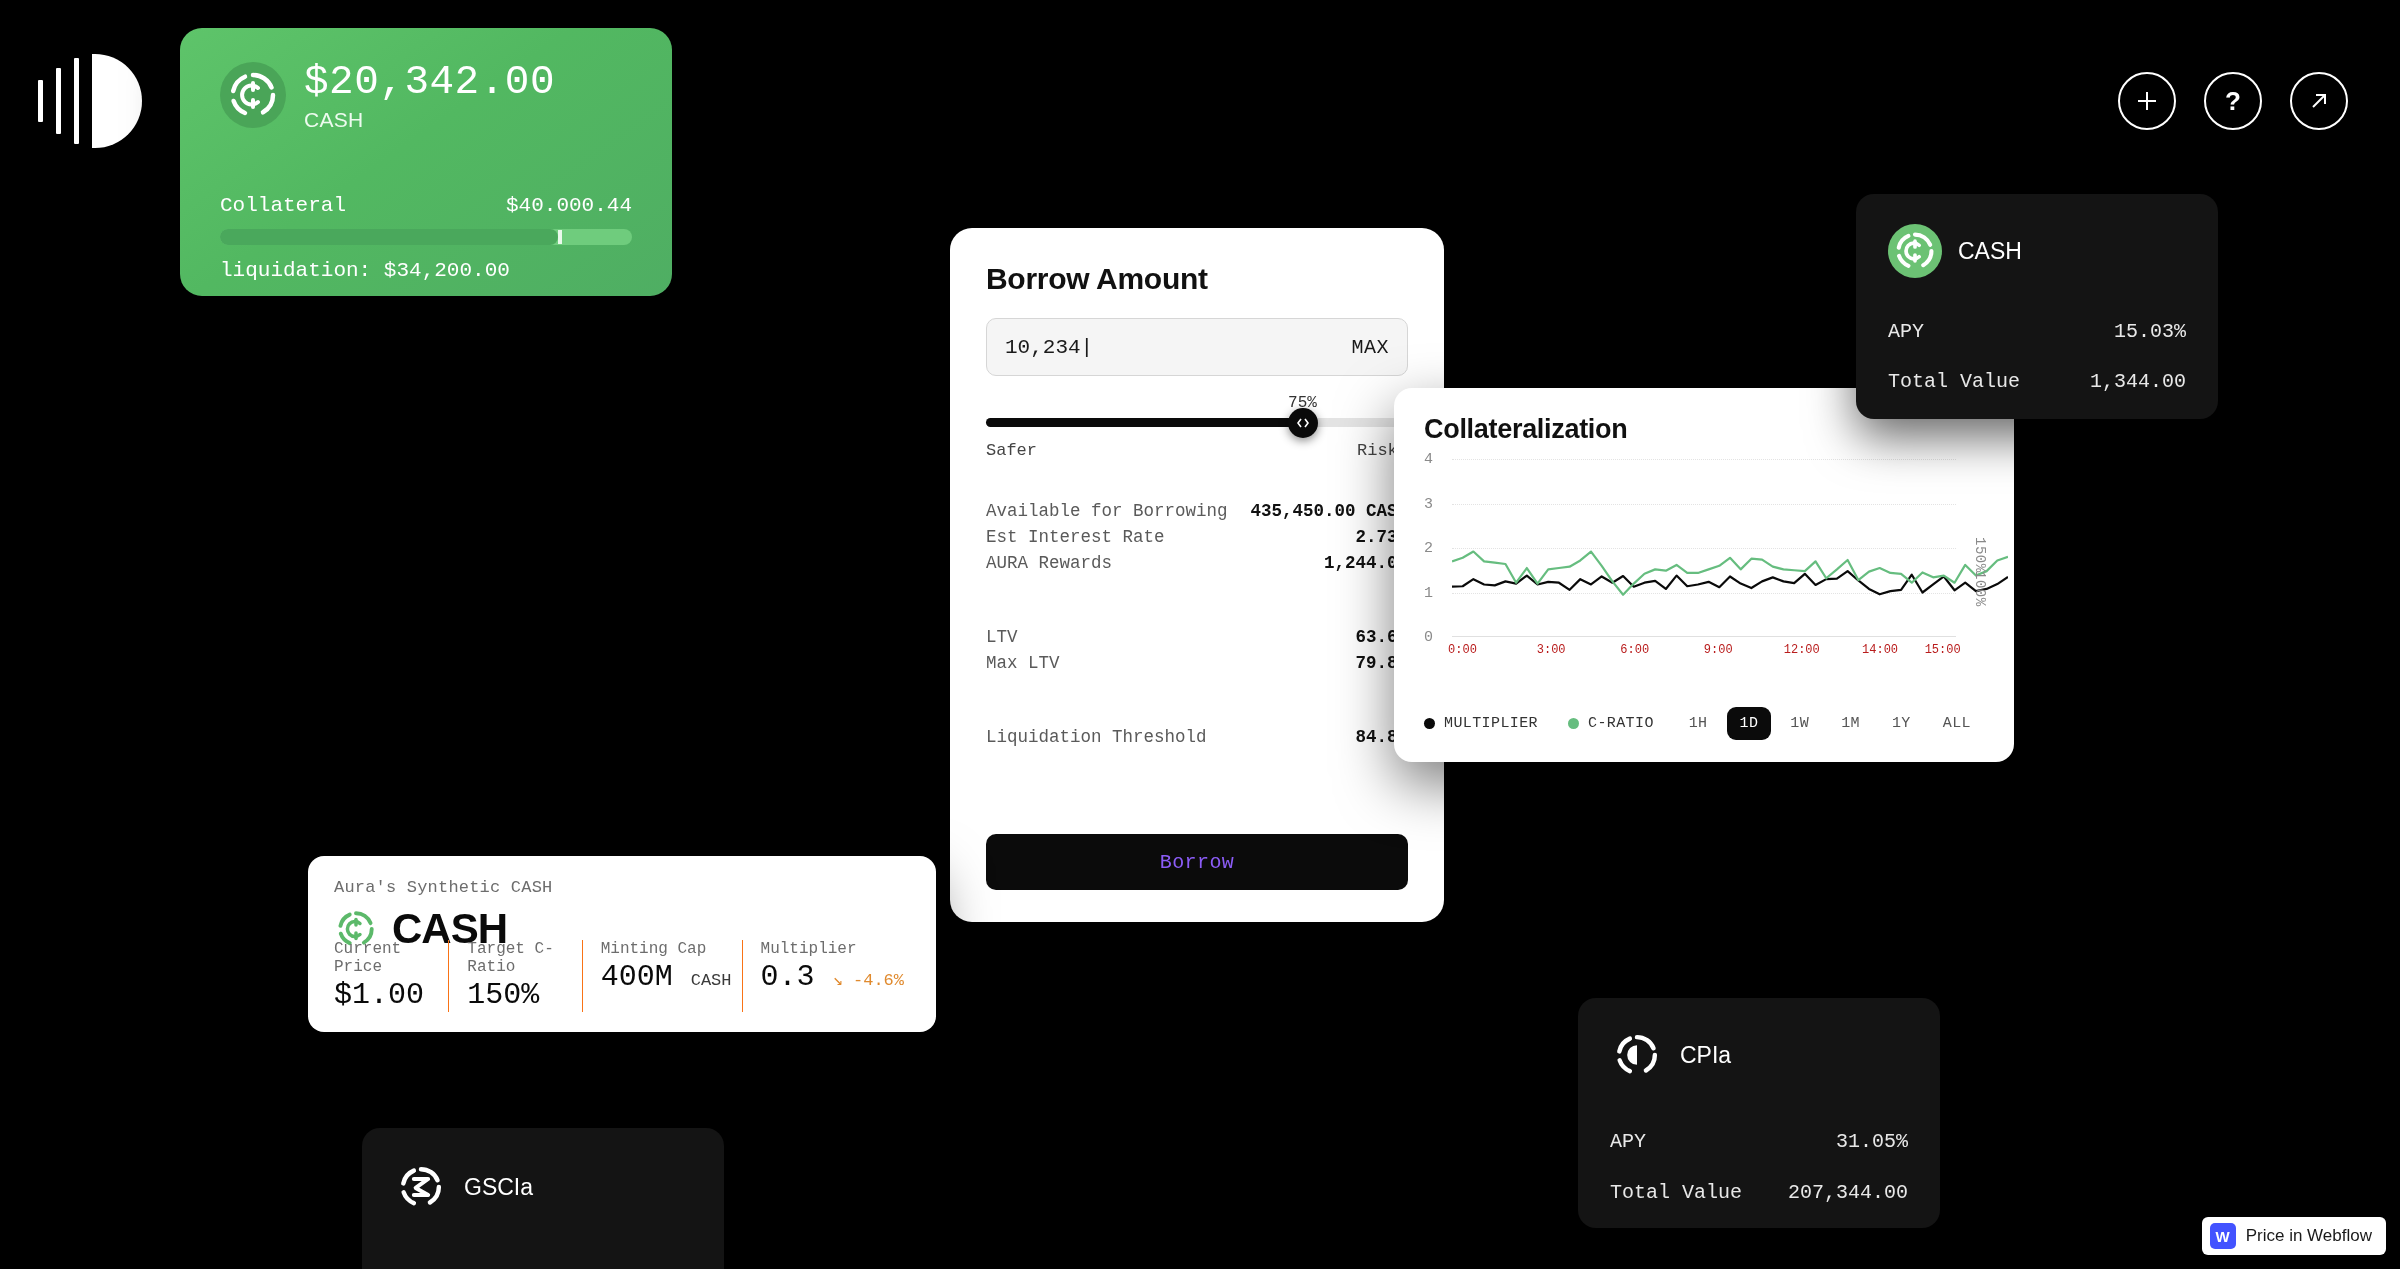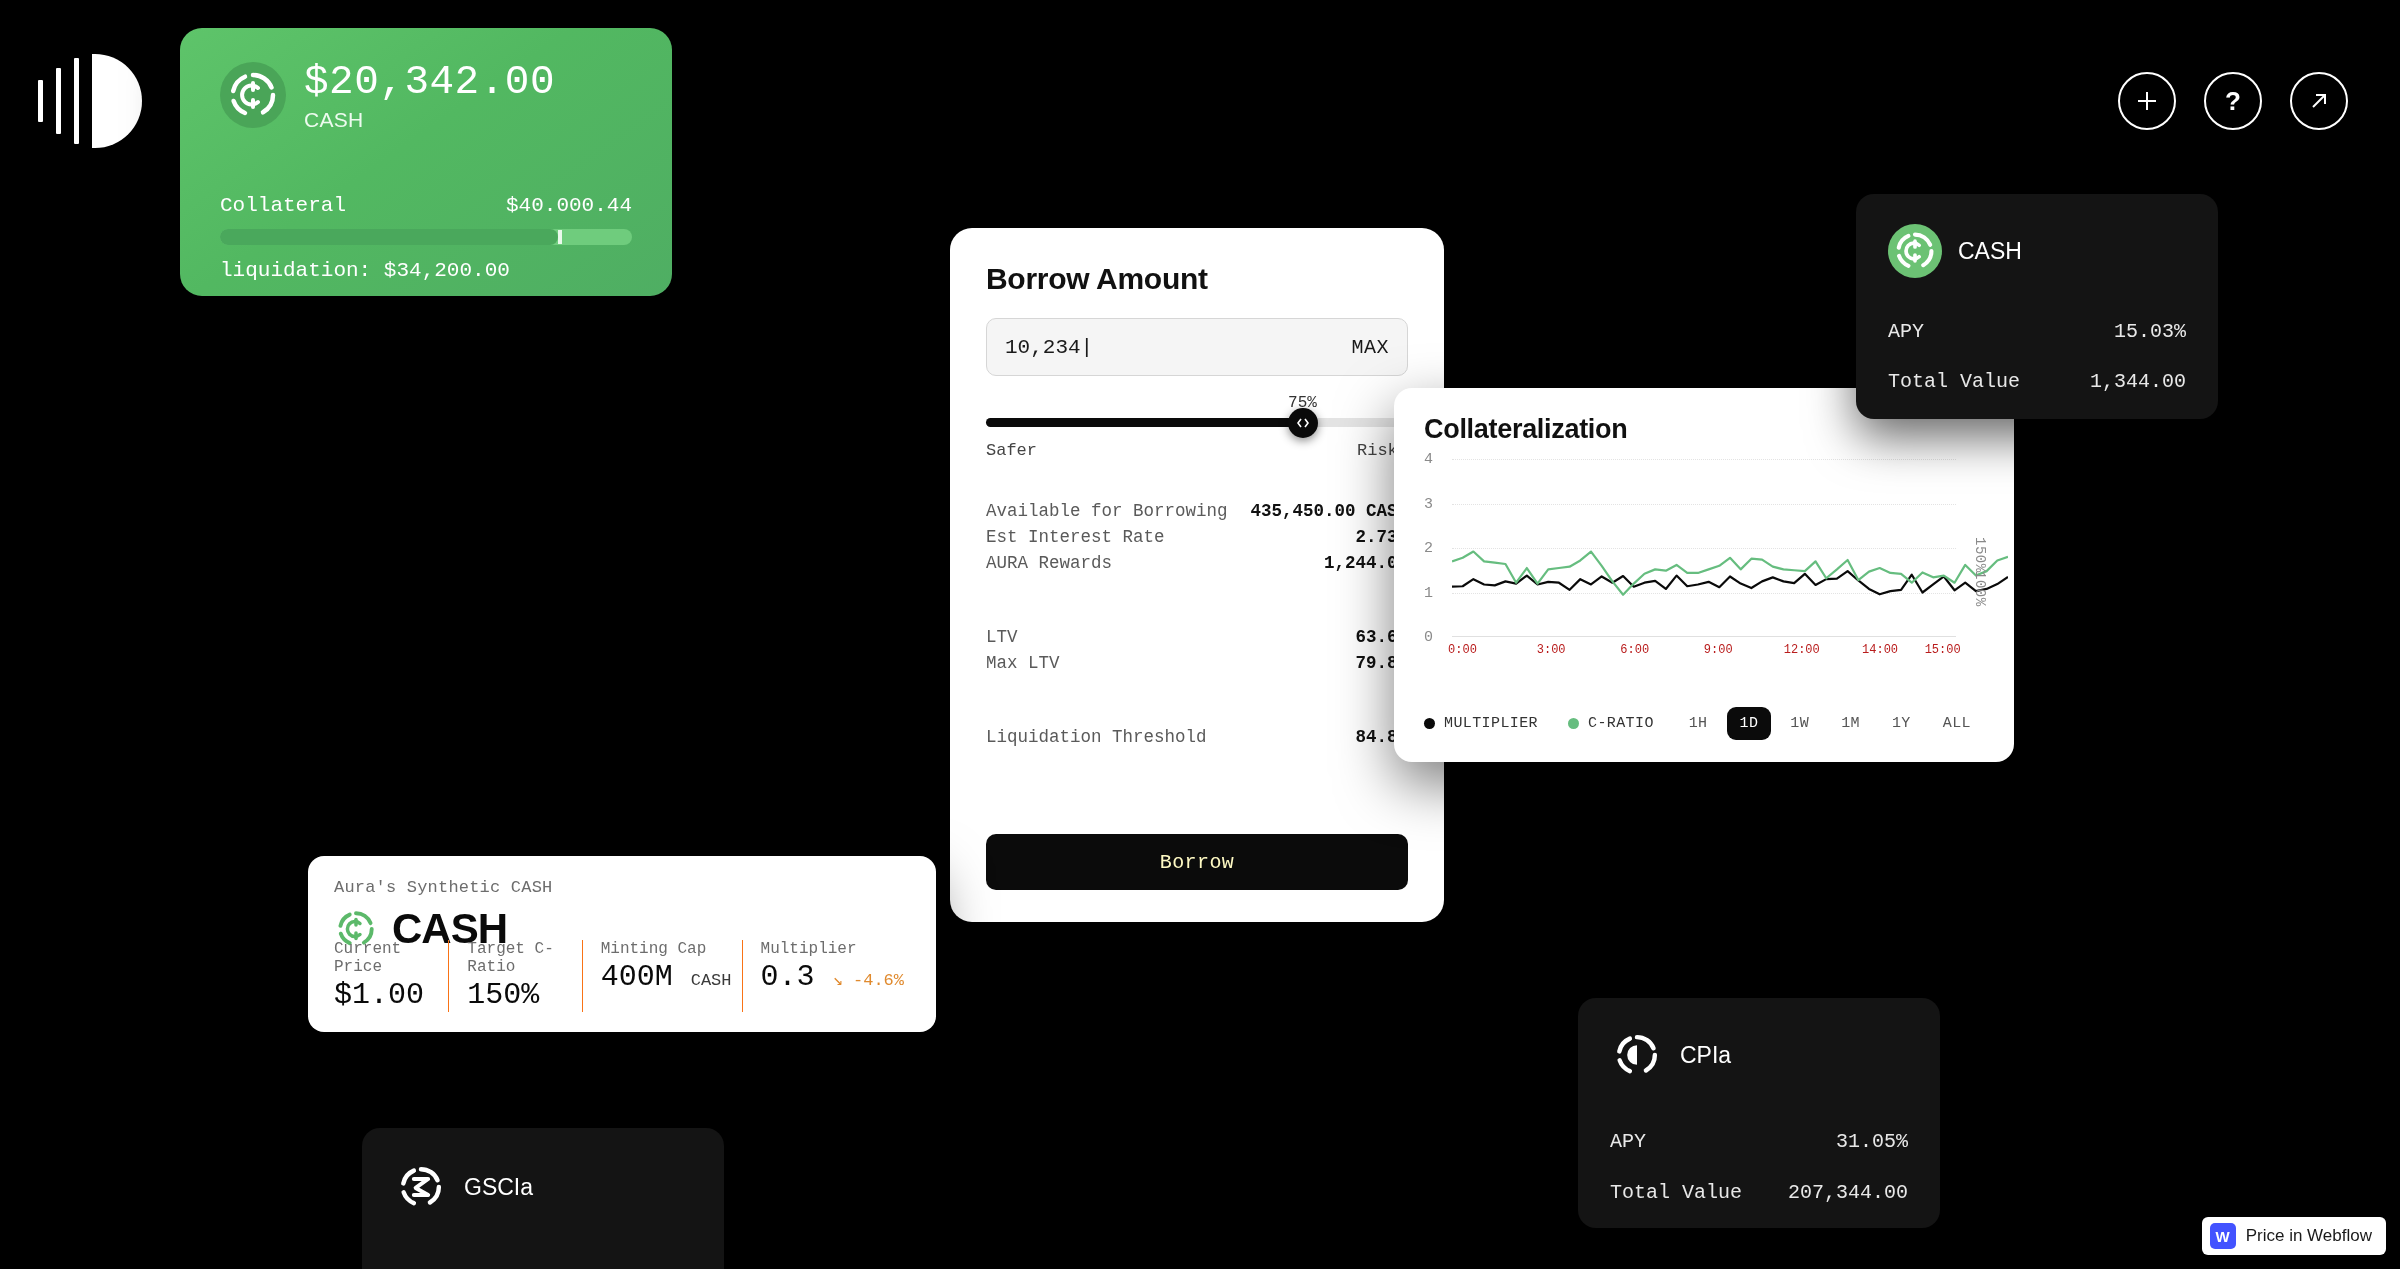--- a/index.html
+++ b/index.html
@@ -94,21 +94,21 @@
   .stat-list { margin-top: 38px; }
   .stat-row { display:flex; justify-content: space-between; font-size: 17.5px;
               color: #3b3b3b; padding: 3px 0; white-space: nowrap; }
   .stat-row .k { color: #5a5a5a; }
   .stat-row .v { color: #111; font-weight: 600; }
   .gap-lg { height: 48px; }
   .gap-md { height: 48px; }
 
   .borrow-btn {
     position: absolute; left: 36px; right: 36px; bottom: 32px; height: 56px;
-    background: #0b0b0b; color: #fef9c3; border: none; border-radius: 10px;
+    background: #0b0b0b; color: #8b5cf6; border: none; border-radius: 10px;
     font-size: 20px; letter-spacing: .4px; cursor: pointer;
     font-family: "Liberation Mono", monospace;
   }
 
   
   .dark-card {
     position: absolute; background: #141414; border-radius: 18px;
     box-shadow: 0 18px 48px rgba(0,0,0,.6); overflow: hidden;
   }
   .dark-card .dc-head { display: flex; align-items: center; gap: 16px; }

